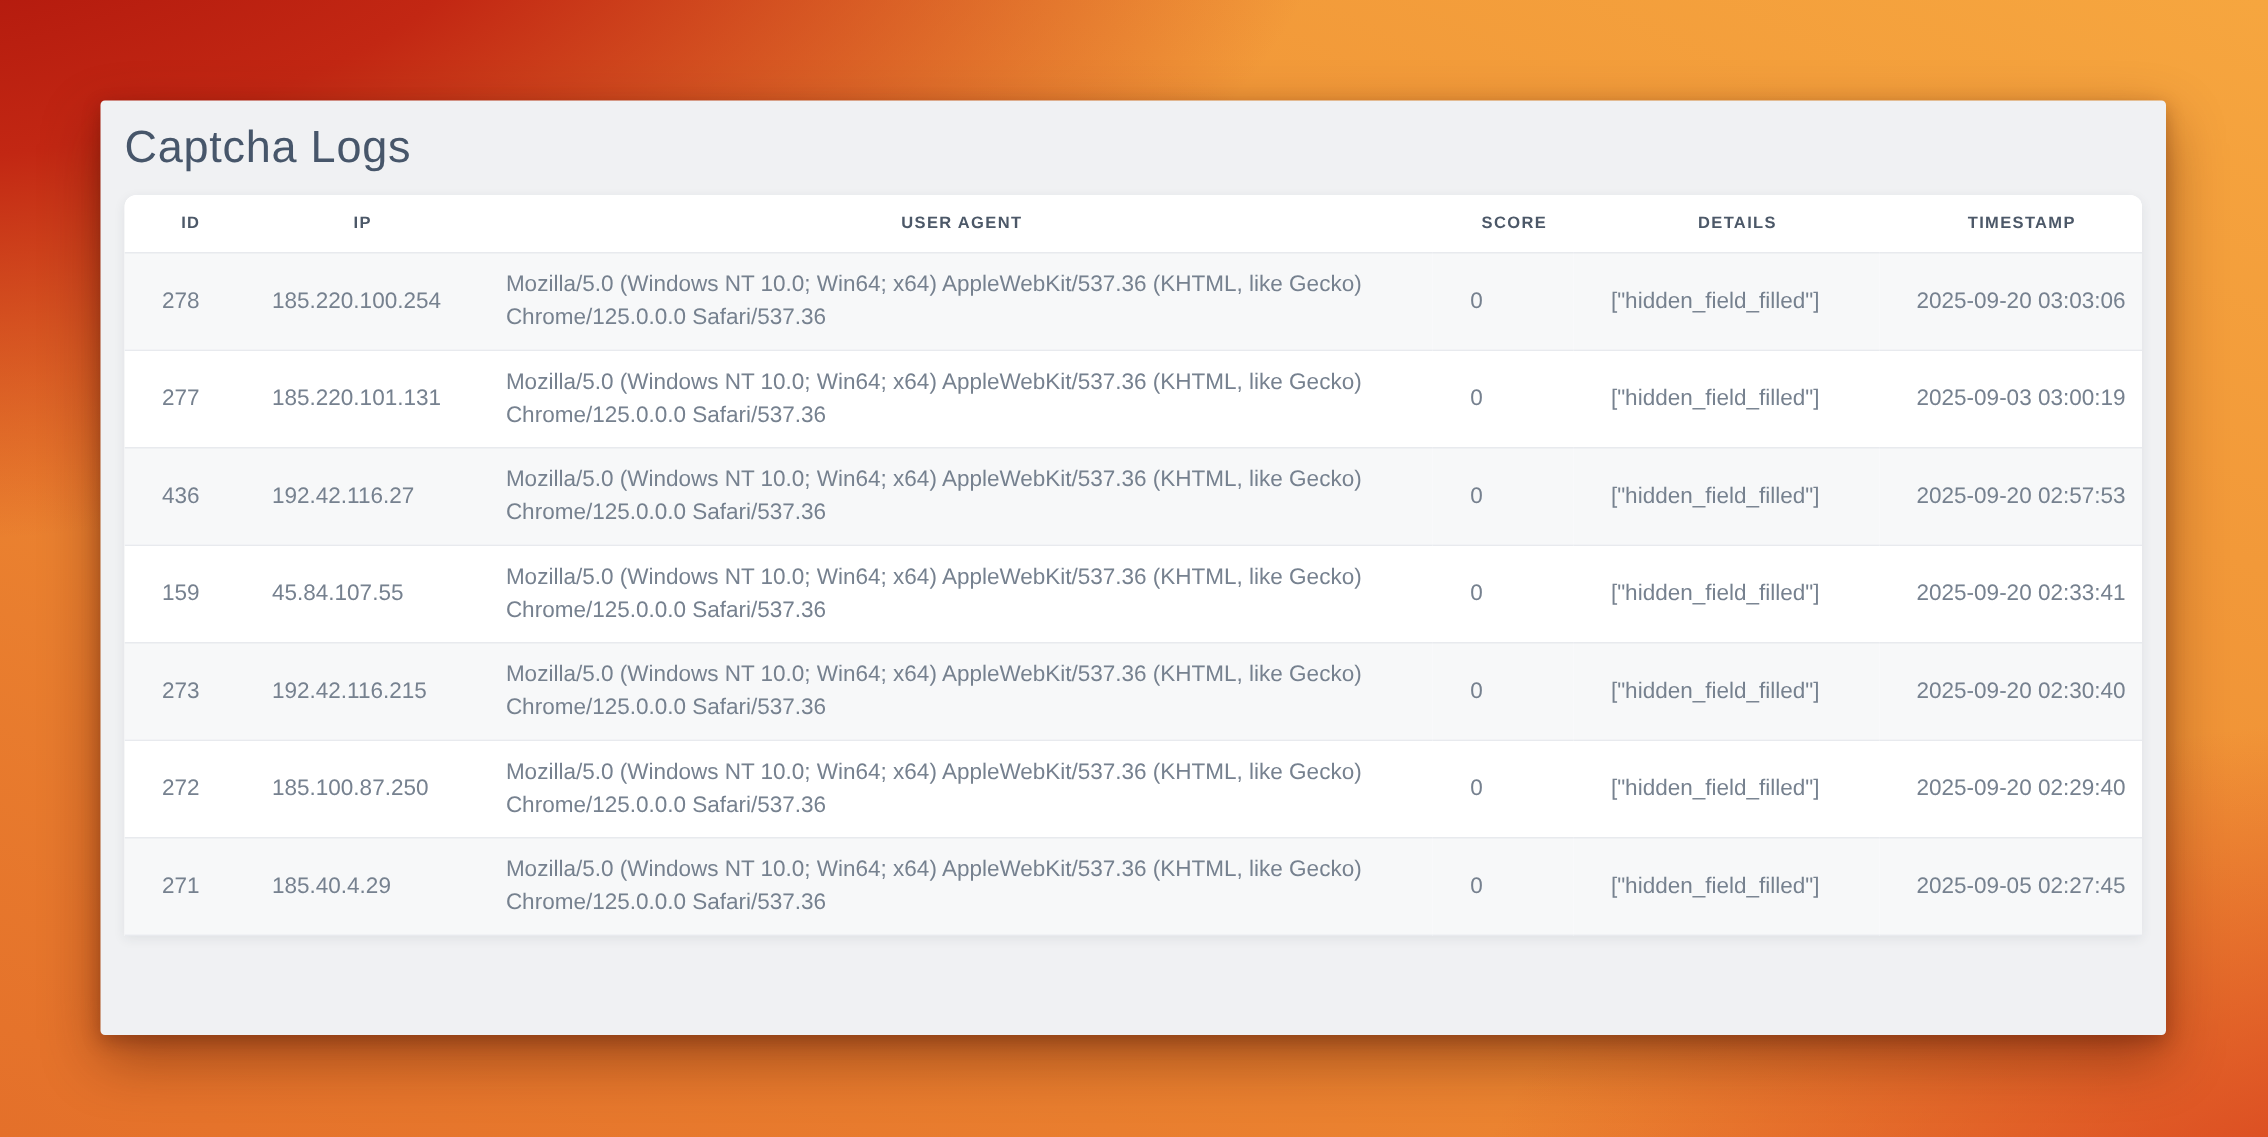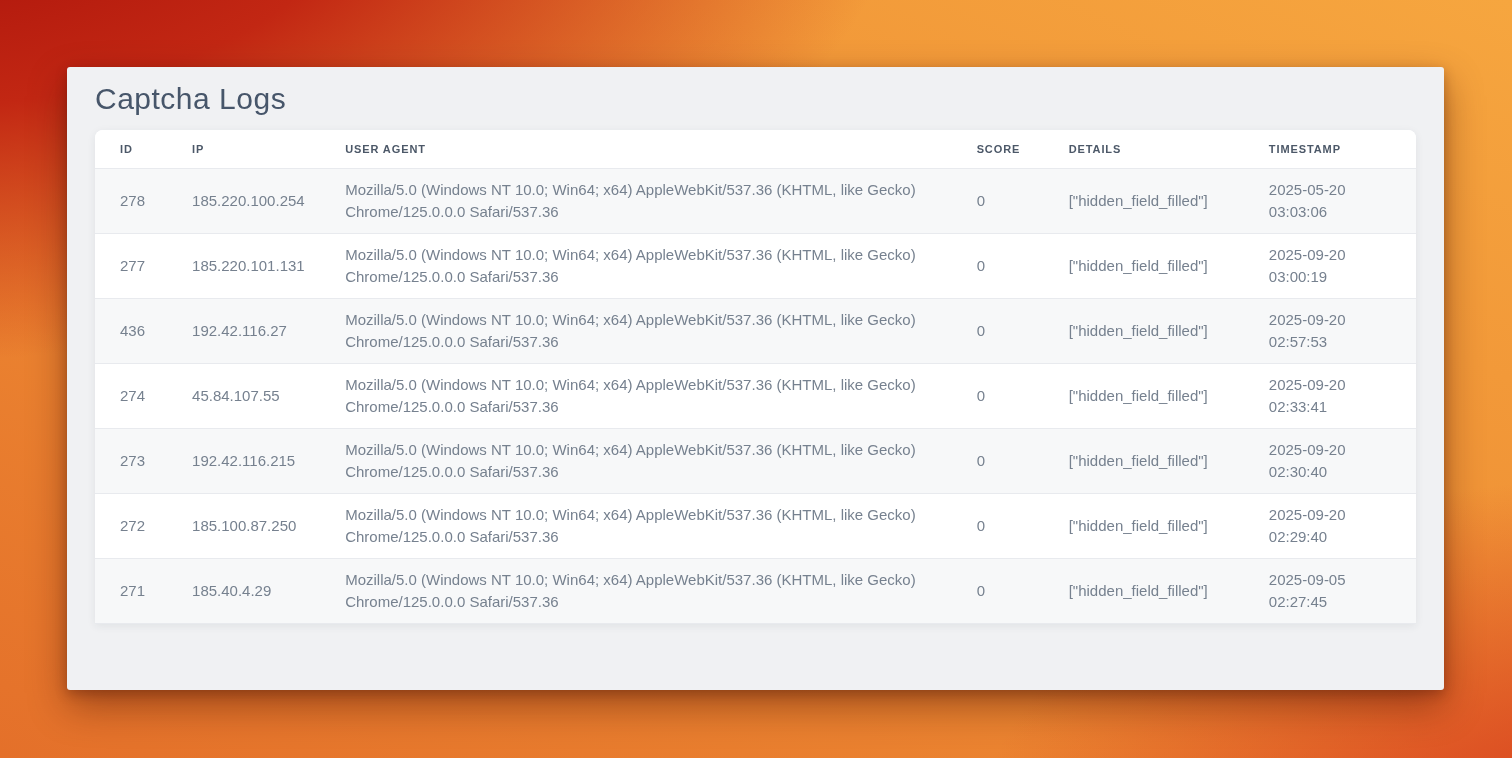--- a/index.html
+++ b/index.html
@@ -28,21 +28,21 @@
       radial-gradient(1500px 700px at -8% -15%, var(--bg-red-dark) 0%, var(--bg-red) 32%, rgba(200,45,20,0) 68%),
       radial-gradient(1100px 620px at 108% 112%, var(--bg-red-corner) 0%, rgba(213,54,28,0) 60%),
       linear-gradient(25deg, var(--bg-orange-deep) 0%, #ee8c33 48%, var(--bg-orange) 100%);
   }
   .card {
     position: absolute;
     left: 67px; top: 67px;
     width: 1377px; height: 623px;
     background: var(--card-bg);
     border-radius: 3px;
-    padding: 0 28px;
+    padding: 0 16px;
     overflow: hidden;
     box-shadow: 0 16px 38px rgba(70, 15, 5, 0.45), 0 4px 12px rgba(70, 15, 5, 0.28);
   }
   .page-title {
     margin-top: 14px;
     font-size: 30px;
     line-height: 36px;
     font-weight: 500;
     letter-spacing: 0.5px;
     color: var(--title-color);
@@ -61,21 +61,21 @@
   }
   col.c-id        { width: 72px; }
   col.c-ip        { width: 153px; }
   col.c-ua        { width: 631px; }
   col.c-score     { width: 92px; }
   col.c-details   { width: 200px; }
   col.c-timestamp { width: 172px; }
   thead th {
     height: 38px;
     padding: 0 10px 0 25px;
-    text-align: left;
+    text-align: center;
     vertical-align: middle;
     font-size: 11px;
     font-weight: bold;
     letter-spacing: 0.9px;
     text-transform: uppercase;
     color: var(--header-text);
     background: var(--table-bg);
     border-bottom: 1px solid var(--border-color);
   }
   tbody td {
@@ -115,40 +115,40 @@
           <th>TIMESTAMP</th>
         </tr>
       </thead>
       <tbody>
           <tr>
             <td>278</td>
             <td>185.220.100.254</td>
             <td>Mozilla/5.0 (Windows NT 10.0; Win64; x64) AppleWebKit/537.36 (KHTML, like Gecko) Chrome/125.0.0.0 Safari/537.36</td>
             <td>0</td>
             <td>["hidden_field_filled"]</td>
-            <td>2025-05-20 03:03:06</td>
+            <td>2025-09-20 03:03:06</td>
           </tr>
           <tr>
             <td>277</td>
             <td>185.220.101.131</td>
             <td>Mozilla/5.0 (Windows NT 10.0; Win64; x64) AppleWebKit/537.36 (KHTML, like Gecko) Chrome/125.0.0.0 Safari/537.36</td>
             <td>0</td>
             <td>["hidden_field_filled"]</td>
-            <td>2025-09-20 03:00:19</td>
+            <td>2025-09-03 03:00:19</td>
           </tr>
           <tr>
             <td>436</td>
             <td>192.42.116.27</td>
             <td>Mozilla/5.0 (Windows NT 10.0; Win64; x64) AppleWebKit/537.36 (KHTML, like Gecko) Chrome/125.0.0.0 Safari/537.36</td>
             <td>0</td>
             <td>["hidden_field_filled"]</td>
             <td>2025-09-20 02:57:53</td>
           </tr>
           <tr>
-            <td>274</td>
+            <td>159</td>
             <td>45.84.107.55</td>
             <td>Mozilla/5.0 (Windows NT 10.0; Win64; x64) AppleWebKit/537.36 (KHTML, like Gecko) Chrome/125.0.0.0 Safari/537.36</td>
             <td>0</td>
             <td>["hidden_field_filled"]</td>
             <td>2025-09-20 02:33:41</td>
           </tr>
           <tr>
             <td>273</td>
             <td>192.42.116.215</td>
             <td>Mozilla/5.0 (Windows NT 10.0; Win64; x64) AppleWebKit/537.36 (KHTML, like Gecko) Chrome/125.0.0.0 Safari/537.36</td>

